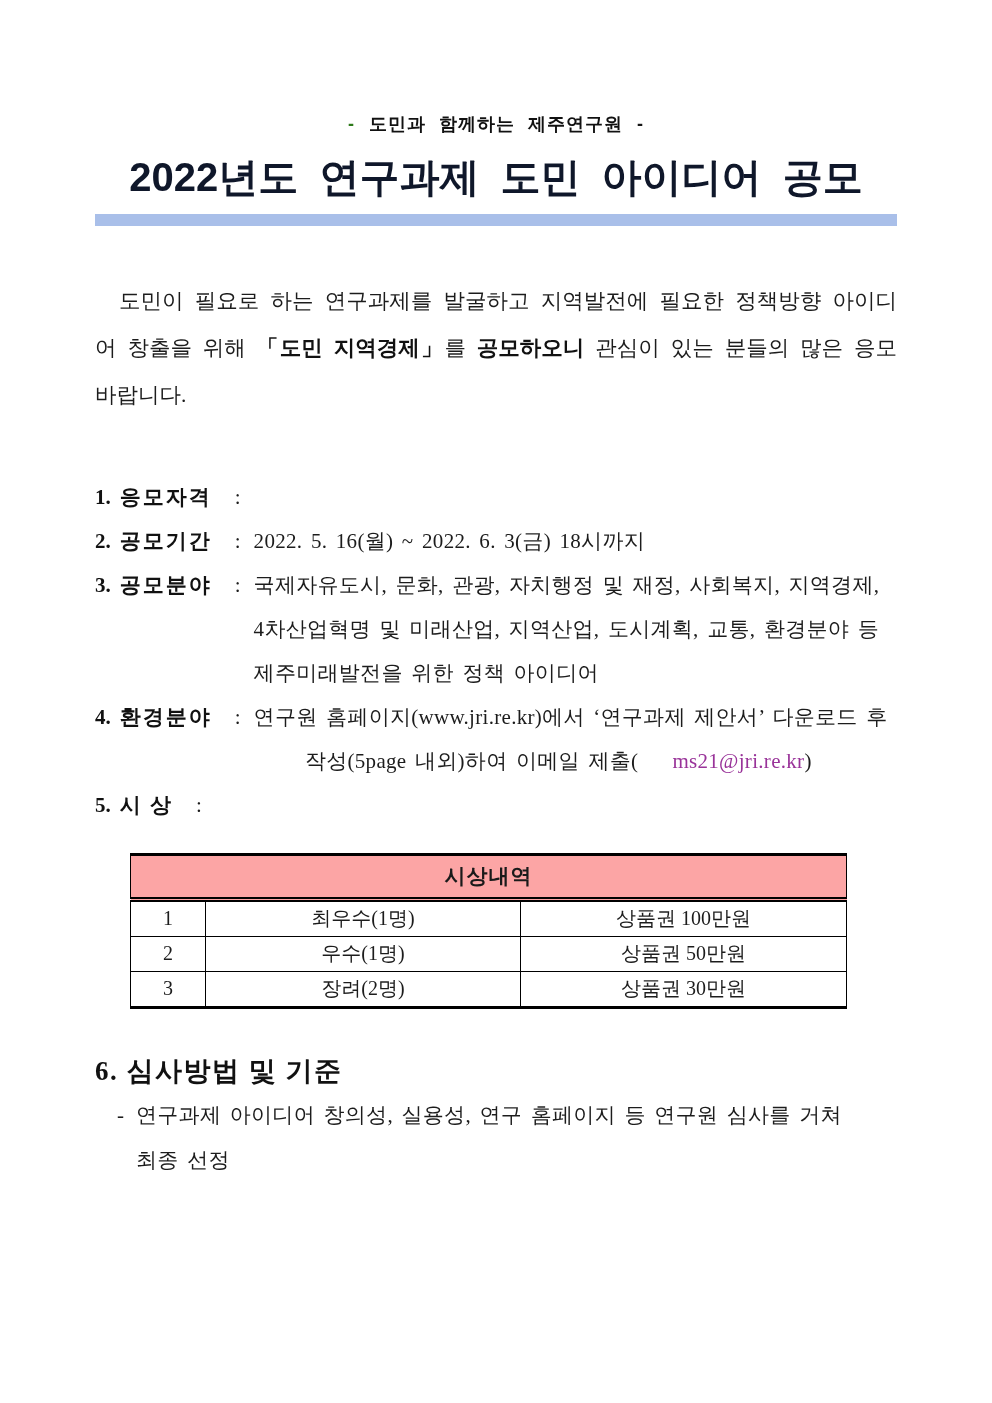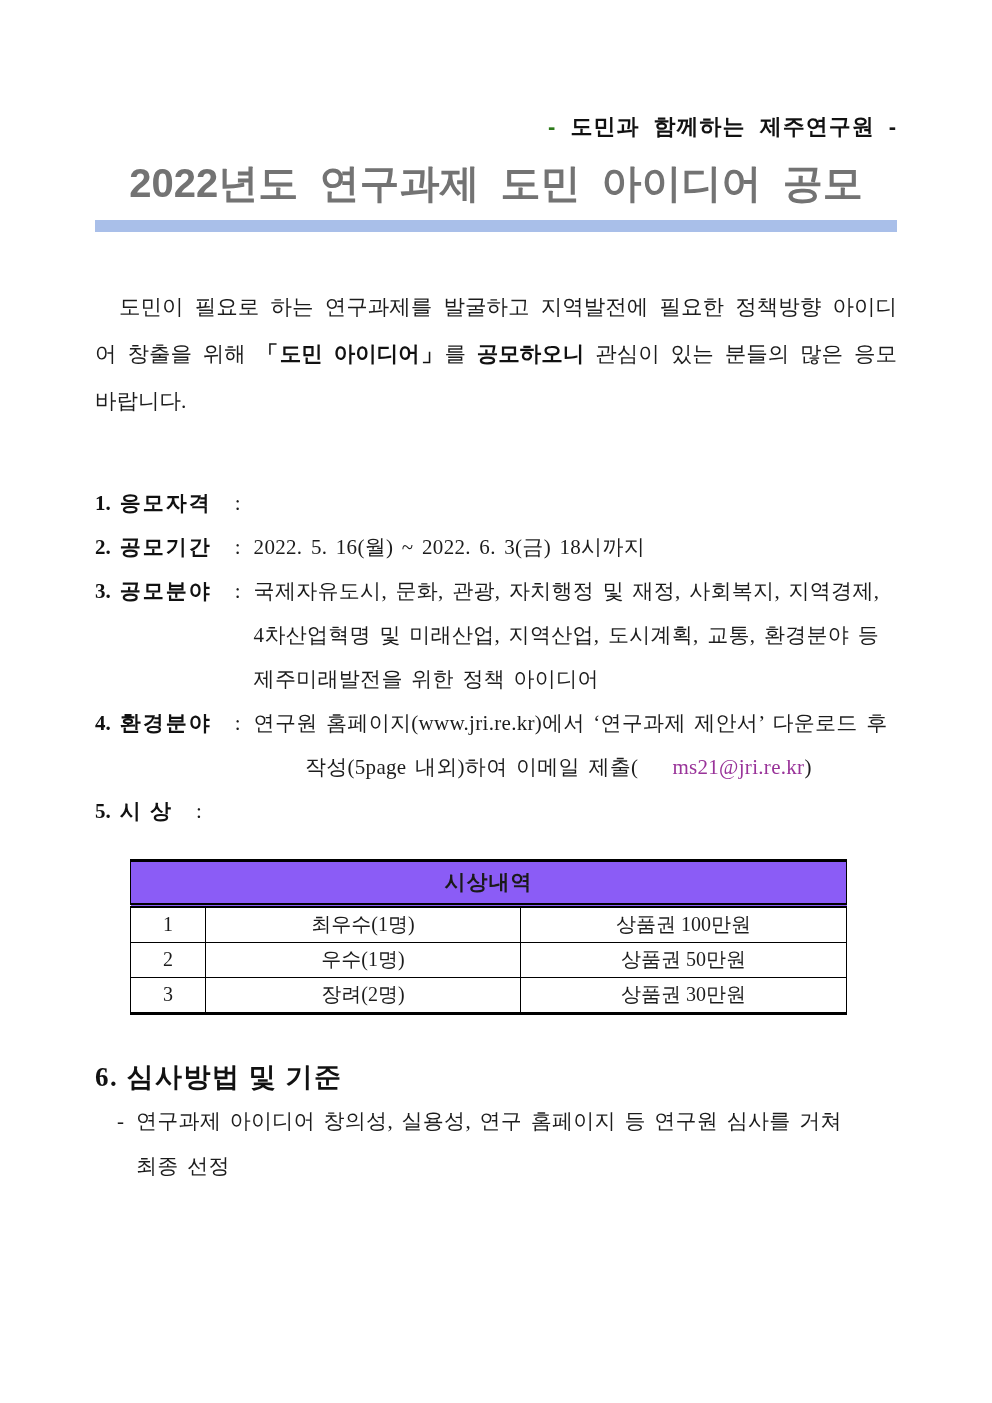--- a/index.html
+++ b/index.html
@@ -15,36 +15,35 @@
     overflow: hidden;
   }
   .page {
     padding: 112px 95px 0 95px;
     box-sizing: border-box;
   }
 
   
   .doc-header { text-align: center; font-family: "Liberation Sans", "DejaVu Sans", sans-serif; }
   .subtitle {
-    font-size: 22px;
+    font-size: 18px;
     font-weight: bold;
     letter-spacing: 1px;
     word-spacing: 7px;
     color: #111111;
-    text-align: right;
   }
   .subtitle .dash-left  { color: #2d7a1a; font-weight: bold; margin-right: 14px; }
   .subtitle .dash-right { color: #161616; font-weight: bold; margin-left: 14px; }
   .main-title {
     margin-top: 14px;
     font-size: 40px;
     font-weight: bold;
     letter-spacing: 0px;
     word-spacing: 10px;
-    color: #737373;
+    color: #0f172a;
   }
   .accent-bar {
     margin-top: 9px;
     height: 12px;
     width: 100%;
     background: #a9bfe9;
   }
 
   
   .intro {
@@ -79,21 +78,21 @@
     border-collapse: collapse;
     width: 716px;
     table-layout: fixed;
     border-top: 3px solid #000;
     border-bottom: 3px solid #000;
     border-left: 1px solid #000;
     border-right: 1px solid #000;
     font-family: "Liberation Serif", "DejaVu Serif", serif;
   }
   table.award-table th {
-    background: #8b5cf6;
+    background: #fca5a5;
     font-size: 21px;
     font-weight: bold;
     letter-spacing: 1px;
     text-align: center;
     padding: 6px 0 7px 0;
     border-bottom: 5px double #000;
     margin-top: 20px;
   }
   table.award-table td {
     font-size: 20px;
@@ -130,21 +129,21 @@
 <body>
 
 <div class="page">
 
   <div class="doc-header">
     <div class="subtitle"><span class="dash-left">-</span><span>도민과 함께하는 제주연구원</span><span class="dash-right">-</span></div>
     <div class="main-title">2022년도 연구과제 도민 아이디어 공모</div>
     <div class="accent-bar"></div>
   </div>
 
-  <p class="intro"><span>도민이 필요로 하는 연구과제를 발굴하고 지역발전에 필요한 정책방향 아이디어 창출을 위해 </span><b>「도민 아이디어」</b><span>를 </span><b>공모하오니</b><span> 관심이 있는 분들의 많은 응모 바랍니다.</span></p>
+  <p class="intro"><span>도민이 필요로 하는 연구과제를 발굴하고 지역발전에 필요한 정책방향 아이디어 창출을 위해 </span><b>「도민 지역경제」</b><span>를 </span><b>공모하오니</b><span> 관심이 있는 분들의 많은 응모 바랍니다.</span></p>
 
   <div class="items">
 
     <div class="item">
       <span class="item-num">1.</span>
       <span class="item-label">응모자격</span>
       <span class="item-colon">:</span>
     </div>
 
     <div class="item">

